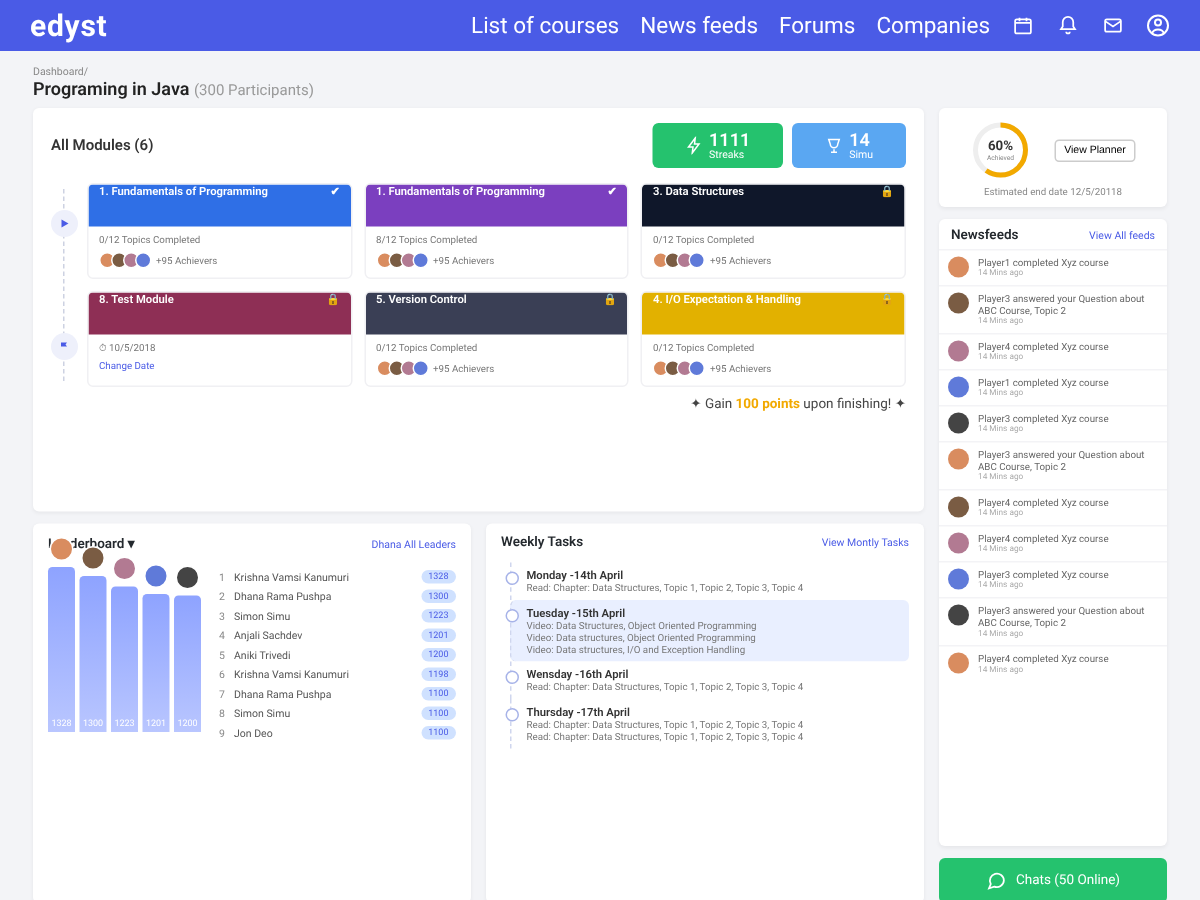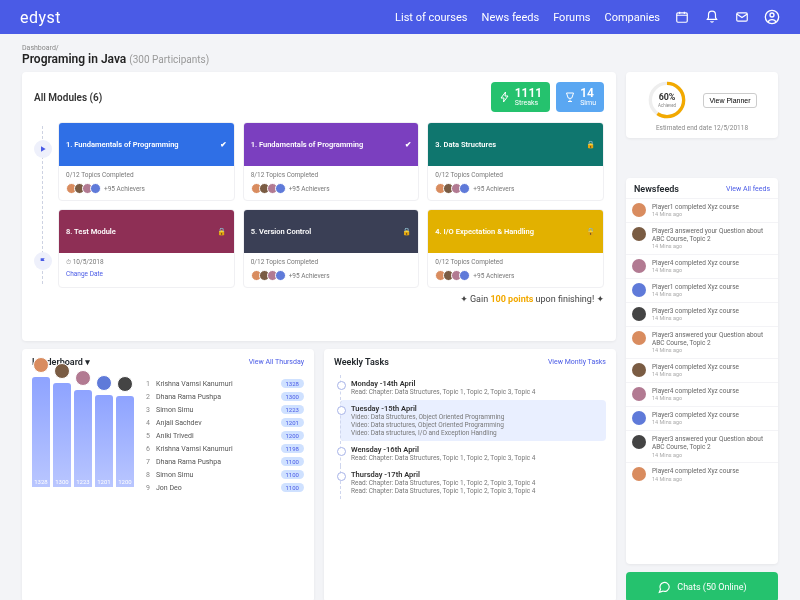--- a/index.html
+++ b/index.html
@@ -1,41 +1,41 @@
 <!DOCTYPE html>
 <html><head>
 <meta charset="utf-8">
 <style>
 *{box-sizing:border-box;margin:0;padding:0;}
 body{font-family:-apple-system,Segoe UI,Roboto,Helvetica,Arial,sans-serif;background:#fff;color:#24292e;font-size:9px;}
 .stage{width:800px;height:600px;margin:0 auto;background:#fff;}
 .topbar{height:34px;background:#4a5be6;display:flex;align-items:center;padding:0 20px;color:#fff;}
-.brand{font-size:16px;font-weight:400;letter-spacing:.5px;}
-.topnav{margin-left:auto;display:flex;align-items:center;gap:14px;font-size:11px;}
+.brand{font-size:20px;font-weight:700;letter-spacing:.5px;}
+.topnav{margin-left:auto;display:flex;align-items:center;gap:14px;font-size:15px;}
 .topnav span{cursor:pointer;}
 .iconbox{width:16px;height:16px;display:flex;align-items:center;justify-content:center;}
 .canvas{background:#f3f4f7;padding:10px 22px 4px;height:572px;display:flex;flex-direction:column;gap:6px;}
 .crumbs{font-size:7px;color:#888;}
 .title{font-size:12px;font-weight:600;color:#222;}
 .title small{font-size:10px;color:#999;font-weight:400;}
 .row{display:flex;gap:10px;}
 .card{background:#fff;border-radius:4px;box-shadow:0 1px 3px rgba(0,0,0,.06);}
 .modules{flex:1;padding:10px 12px 6px;}
 .modhead{display:flex;align-items:center;margin-bottom:10px;}
 .modhead h2{font-size:10px;font-weight:600;color:#333;}
-.pill{border-radius:4px;color:#fff;padding:5px 8px;display:flex;align-items:center;gap:4px;font-size:7px;}
+.pill{border-radius:4px;color:#fff;padding:5px 22px;display:flex;align-items:center;gap:4px;font-size:7px;}
 .pill .big{font-size:12px;font-weight:600;line-height:1;}
 .grid{display:grid;grid-template-columns:16px 1fr 1fr 1fr;gap:8px 8px;}
 .rail{grid-row:1/3;position:relative;}
 .rail .line{position:absolute;left:8px;top:4px;bottom:4px;width:1px;border-left:1px dashed #cdd2e2;}
 .raildot{position:absolute;left:0;width:18px;height:18px;border-radius:50%;background:#eef0fb;display:flex;align-items:center;justify-content:center;}
 .raildot.top{top:18px;}
 .raildot.bot{bottom:18px;}
 .module{border:1px solid #f0f0f3;border-radius:4px;overflow:hidden;}
-.module .hdr{color:#fff;font-size:7.5px;font-weight:600;padding:17px 7px;display:flex;justify-content:space-between;min-height:28px;}
+.module .hdr{color:#fff;font-size:7.5px;font-weight:600;padding:0 7px;display:flex;justify-content:space-between;min-height:28px;}
 .module .body{padding:5px 7px 6px;font-size:6.5px;color:#777;}
 .ach{display:flex;align-items:center;gap:3px;margin-top:4px;}
 .avrow{display:flex;}
 .avrow .av{width:11px;height:11px;border-radius:50%;border:1px solid #fff;margin-left:-3px;}
 .avrow .av:first-child{margin-left:0;}
 .gain{text-align:right;font-size:9px;color:#444;margin-top:6px;}
 .gain b{color:#f2a900;}
 .side{width:152px;display:flex;flex-direction:column;gap:8px;}
 .ring{padding:8px 8px 6px;text-align:center;}
 .ringwrap{display:flex;align-items:center;justify-content:center;gap:16px;}
@@ -195,21 +195,21 @@
                       <div class="av a1"></div>
                       <div class="av a2"></div>
                       <div class="av a3"></div>
                       <div class="av a4"></div>
                     </div>
                     <span>+95 Achievers</span>
                   </div>
                 </div>
             </div>
             <div class="module">
-              <div class="hdr" style="background:#0f766e">
+              <div class="hdr" style="background:#0f172a">
                   <span>3. Data Structures</span>
                   <span>🔒</span>
                 </div>
               <div class="body">
                   <div>0/12 Topics Completed</div>
                   <div class="ach">
                     <div class="avrow">
                       <div class="av a1"></div>
                       <div class="av a2"></div>
                       <div class="av a3"></div>
@@ -269,21 +269,21 @@
             </div>
           </div>
 
           <div class="gain"><span>✦ </span><span>Gain </span><b>100 points</b><span> upon finishing!</span><span> ✦</span></div>
         </div>
 
         <div class="row" style="flex:1;min-height:0;">
           <div class="card boards">
             <div class="brdhead">
                 <h3>Leaderboard ▾</h3>
-                <span class="link">View All Thursday</span>
+                <span class="link">Dhana All Leaders</span>
               </div>
             <div class="lbbody">
               <div class="bars">
                 <div class="bar" style="height:100%">
                     <div class="bav av a1"></div>
                     <span>1328</span>
                   </div>
                 <div class="bar" style="height:95%">
                     <div class="bav av a2"></div>
                     <span>1300</span>
@@ -390,21 +390,21 @@
                 <circle cx="18" cy="18" r="15" fill="none" stroke="#eee" stroke-width="3"></circle>
                 <circle cx="18" cy="18" r="15" fill="none" stroke="#f2a900" stroke-width="3" stroke-dasharray="56 94" transform="rotate(-90 18 18)"></circle>
                 <text x="18" y="18" text-anchor="middle" font-size="8" font-weight="700" fill="#333">60%</text>
                 <text x="18" y="24" text-anchor="middle" font-size="4" fill="#888">Achieved</text>
               </svg>
             <button class="btn-outline">View Planner</button>
           </div>
           <div style="font-size:6.5px;color:#888;margin-top:4px;">Estimated end date 12/5/20118</div>
         </div>
 
-        <div class="card feedlist" style="display:flex;flex-direction:column;margin-top:32px;">
+        <div class="card feedlist" style="display:flex;flex-direction:column;">
           <div class="feedhdr">
               <span>Newsfeeds</span>
               <span class="link">View All feeds</span>
             </div>
           <div id="feeds" style="overflow:hidden;flex:1;">
               <div class="feed">
                 <div class="av a1"></div>
                 <div class="t">
                   <div>Player1 completed Xyz course</div>
                   <div class="when">14 Mins ago</div>

